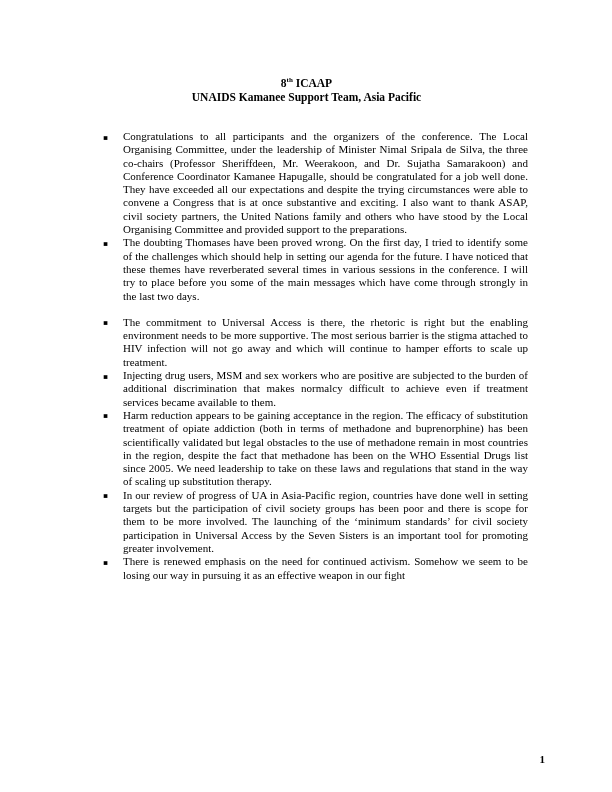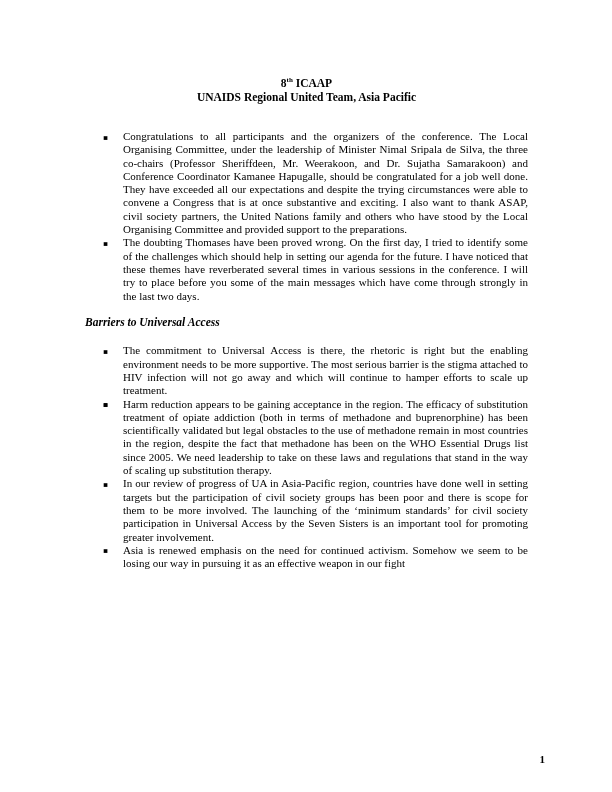--- a/index.html
+++ b/index.html
@@ -65,54 +65,54 @@
     font-size: 11px;
   }
 </style>
 </head>
 <body>
 
 <div class="page">
 
   <div class="doc-header">
     <div class="h-line"><span>8</span><sup>th</sup><span> ICAAP</span></div>
-    <div class="h-line">UNAIDS Regional United Team, Asia Pacific</div>
+    <div class="h-line">UNAIDS Kamanee Support Team, Asia Pacific</div>
   </div>
 
 
   <ul class="bullet-list">
     <li class="bullet-item">
       <span class="marker">▪</span>
       <span class="btext">Congratulations to all participants and the organizers of the conference. The Local Organising Committee, under the leadership of Minister Nimal Sripala de Silva, the three co-chairs (Professor Sheriffdeen, Mr. Weerakoon, and Dr. Sujatha Samarakoon) and Conference Coordinator Kamanee Hapugalle, should be congratulated for a job well done. They have exceeded all our expectations and despite the trying circumstances were able to convene a Congress that is at once substantive and exciting.  I also want to thank ASAP, civil society partners, the United Nations family and others who have stood by the Local Organising Committee and provided support to the preparations.</span>
     </li>
     <li class="bullet-item">
       <span class="marker">▪</span>
       <span class="btext">The doubting Thomases have been proved wrong. On the first day, I tried to identify some of the challenges which should help in setting our agenda for the future. I have noticed that these themes have reverberated several times in various sessions in the conference. I will try to place before you some of the main messages which have come through strongly in the last two days.</span>
     </li>
   </ul>
 
-  <div class="section-heading"><span>Barriers to Universal Access</span><sup></sup><span></span></div>
 
   <ul class="bullet-list">
     <li class="bullet-item">
       <span class="marker">▪</span>
       <span class="btext">The commitment to Universal Access is there, the rhetoric is right but the enabling environment needs to be more supportive. The most serious barrier is the stigma attached to HIV infection will not go away and which will continue to hamper efforts to scale up treatment.</span>
     </li>
     <li class="bullet-item">
       <span class="marker">▪</span>
+      <span class="btext">Injecting drug users, MSM and sex workers who are positive are subjected to the burden of additional discrimination that makes normalcy difficult to achieve even if treatment services became available to them.</span>
     </li>
     <li class="bullet-item">
       <span class="marker">▪</span>
       <span class="btext">Harm reduction appears to be gaining acceptance in the region. The efficacy of substitution treatment of opiate addiction (both in terms of methadone and buprenorphine) has been scientifically validated but legal obstacles to the use of methadone remain in most countries in the region, despite the fact that methadone has been on the WHO Essential Drugs list since 2005. We need leadership to take on these laws and regulations that stand in the way of scaling up substitution therapy.</span>
     </li>
     <li class="bullet-item">
       <span class="marker">▪</span>
       <span class="btext">In our review of progress of UA in Asia-Pacific region, countries have done well in setting targets but the participation of civil society groups has been poor and there is scope for them to be more involved. The launching of the ‘minimum standards’ for civil society participation in Universal Access by the Seven Sisters is an important tool for promoting greater involvement.</span>
     </li>
     <li class="bullet-item">
       <span class="marker">▪</span>
-      <span class="btext">Asia is renewed emphasis on the need for continued activism. Somehow we seem to be losing our way in pursuing it as an effective weapon in our fight</span>
+      <span class="btext">There is renewed emphasis on the need for continued activism. Somehow we seem to be losing our way in pursuing it as an effective weapon in our fight</span>
     </li>
   </ul>
 
   <div class="page-number">1</div>
 
 </div>
 
 </body></html>

